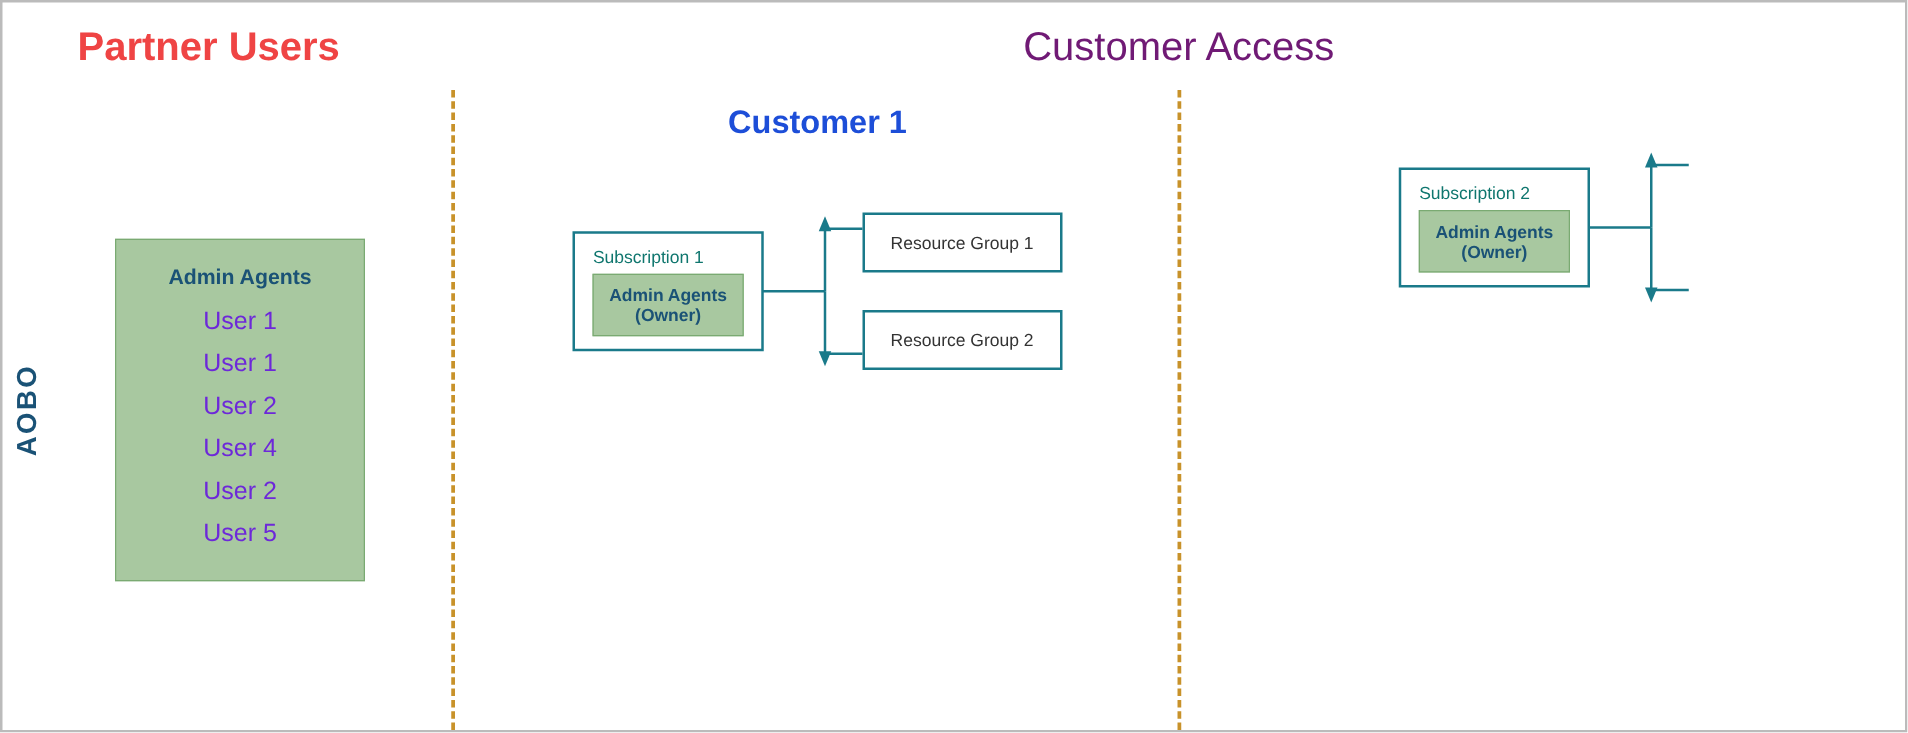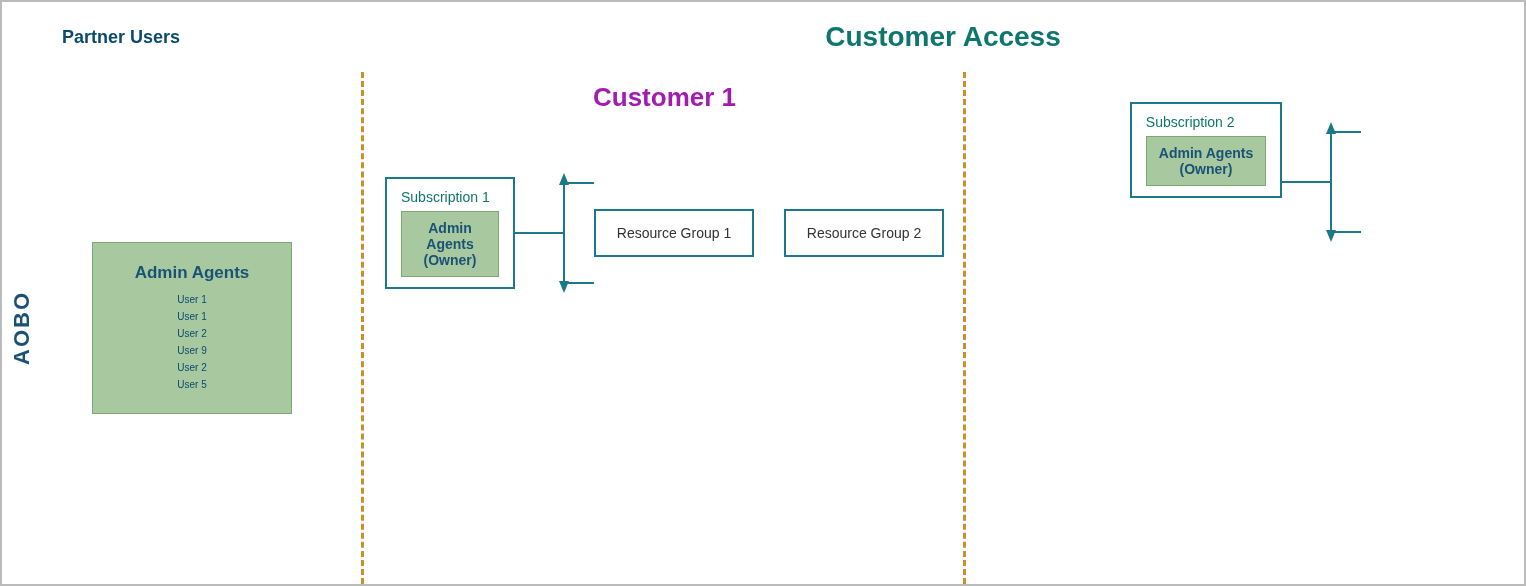--- a/index.html
+++ b/index.html
@@ -30,36 +30,36 @@
 
     .partner-header {
       width: 360px;
       min-width: 360px;
       display: flex;
       align-items: center;
       padding-left: 60px;
     }
 
     .partner-header-title {
-      font-size: 18px;
+      font-size: 32px;
       font-weight: 700;
-      color: #0c4a6e;
+      color: #ef4444;
     }
 
     .customer-access-header {
       flex: 1;
       display: flex;
       align-items: center;
       justify-content: center;
     }
 
     .customer-access-title {
-      font-size: 28px;
-      font-weight: 700;
-      color: #0f766e;
+      font-size: 32px;
+      font-weight: 400;
+      color: #701a75;
     }
 
     
     .main-content {
       display: flex;
       flex: 1;
       position: relative;
     }
 
     
@@ -102,22 +102,22 @@
     }
 
     .admin-agents-title {
       font-size: 17px;
       font-weight: 700;
       color: #1a5276;
       margin-bottom: 8px;
     }
 
     .admin-agents-user {
-      font-size: 10px;
-      color: #0c4a6e;
+      font-size: 20px;
+      color: #6d28d9;
       line-height: 1.7;
     }
 
     
     .dashed-separator {
       width: 3px;
       position: relative;
       display: flex;
       justify-content: center;
     }
@@ -135,21 +135,21 @@
     .customer-section {
       flex: 1;
       display: flex;
       flex-direction: column;
       padding: 10px 20px;
     }
 
     .customer-title {
       font-size: 26px;
       font-weight: 700;
-      color: #a21caf;
+      color: #1d4ed8;
       text-align: center;
       margin-bottom: 20px;
     }
 
     
     .subscription-box {
       border: 2px solid #1a7a8a;
       padding: 10px 14px;
       min-width: 130px;
       position: relative;
@@ -168,20 +168,21 @@
       font-size: 14px;
       color: #1a5276;
       font-weight: 600;
       text-align: center;
       margin-top: 4px;
     }
 
     
     .resource-groups {
       display: flex;
+      flex-direction: column;
       gap: 30px;
       margin-left: 60px;
     }
 
     .resource-box {
       border: 2px solid #1a7a8a;
       padding: 14px 20px;
       min-width: 160px;
       font-size: 14px;
       color: #333;
@@ -217,21 +218,21 @@
     <div class="aobo-label-container">
       <span class="aobo-label">AOBO</span>
     </div>
 
     <div class="partner-section">
       <div class="admin-agents-box">
         <div class="admin-agents-title">Admin Agents</div>
         <div class="admin-agents-user">User 1</div>
         <div class="admin-agents-user">User 1</div>
         <div class="admin-agents-user">User 2</div>
-        <div class="admin-agents-user">User 9</div>
+        <div class="admin-agents-user">User 4</div>
         <div class="admin-agents-user">User 2</div>
         <div class="admin-agents-user">User 5</div>
       </div>
     </div>
 
     <div class="dashed-separator"></div>
 
     <div class="customer-section">
       <div class="customer-title">Customer 1</div>
 
@@ -266,21 +267,21 @@
           </div>
         </div>
       </div>
     </div>
 
     <div class="dashed-separator"></div>
 
     <div class="customer-section">
 
       <div class="diagram-inner">
-        <div style="position:relative; display:flex; align-items:flex-start;">
+        <div style="position:relative; display:flex; align-items:center;">
 
           <div class="subscription-box" style="z-index:2;">
             <div class="subscription-label">Subscription 2</div>
             <div class="admin-owner-box">Admin Agents<br>(Owner)</div>
           </div>
 
           <svg width="80" height="160" style="overflow:visible; margin-left:-1px;">
             <line x1="0" y1="80" x2="50" y2="80" stroke="#1a7a8a" stroke-width="2"></line>
             <line x1="50" y1="80" x2="50" y2="30" stroke="#1a7a8a" stroke-width="2"></line>
             <line x1="50" y1="80" x2="50" y2="130" stroke="#1a7a8a" stroke-width="2"></line>

